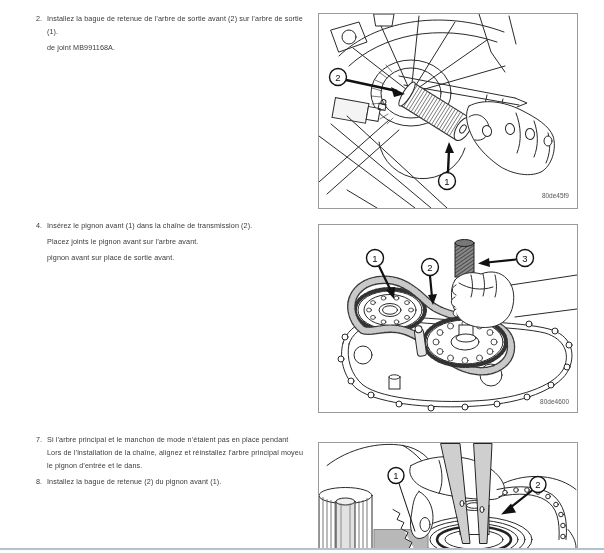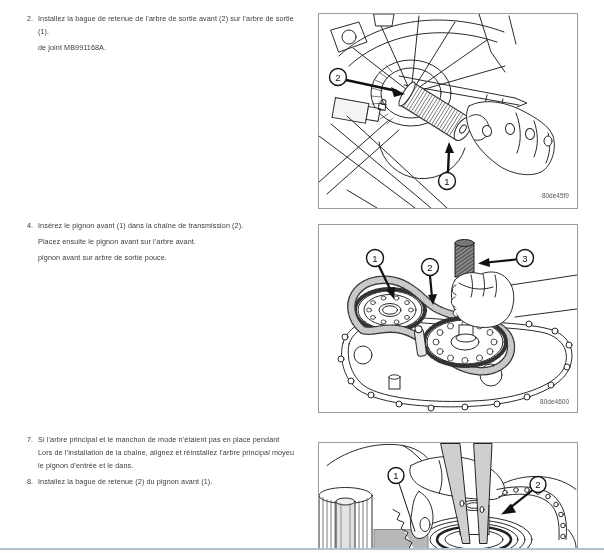--- a/index.html
+++ b/index.html
@@ -9,21 +9,21 @@
     font-family:"Liberation Sans", sans-serif;
   }
   .page{position:absolute;inset:0;}
   
   .instr-group{
     position:absolute;left:27px;width:292px;
     font-size:7.2px;line-height:13px;color:#3a3a3a;
     letter-spacing:0.1px;
   }
   .instr-item{margin-bottom:3px;}
-  .iline{white-space:nowrap;}
+  .iline{white-space:nowrap;margin-left:9px;}
   .iline .num{display:inline-block;width:11px;}
   .iline.cont{padding-left:11px;}
   
   .figbox{
     position:absolute;left:318px;width:260px;box-sizing:border-box;
     border:1px solid #9b9b9b;background:#ffffff;overflow:hidden;
   }
   #fig1{top:13px;height:196px;}
   #fig2{top:224px;height:189px;}
   #fig3{top:442px;height:107px;border-bottom:none;}
@@ -48,24 +48,24 @@
       </div>
       <div class="instr-item">
         <div class="iline cont">de joint MB991168A.</div>
       </div>
     </div>
   <div class="instr-group" style="top:219px">
       <div class="instr-item">
         <div class="iline"><span class="num">4.</span>Insérez le pignon avant (1) dans la chaîne de transmission (2).</div>
       </div>
       <div class="instr-item">
-        <div class="iline cont">Placez ensuite le pignon avant sur l’arbre avant.</div>
-      </div>
-      <div class="instr-item">
-        <div class="iline cont">pignon avant sur arbre de sortie pouce.</div>
+        <div class="iline cont">Placez joints le pignon avant sur l’arbre avant.</div>
+      </div>
+      <div class="instr-item">
+        <div class="iline cont">pignon avant sur place de sortie avant.</div>
       </div>
     </div>
   <div class="instr-group" style="top:433px">
       <div class="instr-item">
         <div class="iline"><span class="num">7.</span>Si l’arbre principal et le manchon de mode n’étaient pas en place pendant</div>
         <div class="iline cont">Lors de l’installation de la chaîne, alignez et réinstallez l’arbre principal moyeu</div>
         <div class="iline cont">le pignon d’entrée et le dans.</div>
       </div>
       <div class="instr-item">
         <div class="iline"><span class="num">8.</span>Installez la bague de retenue (2) du pignon avant (1).</div>

